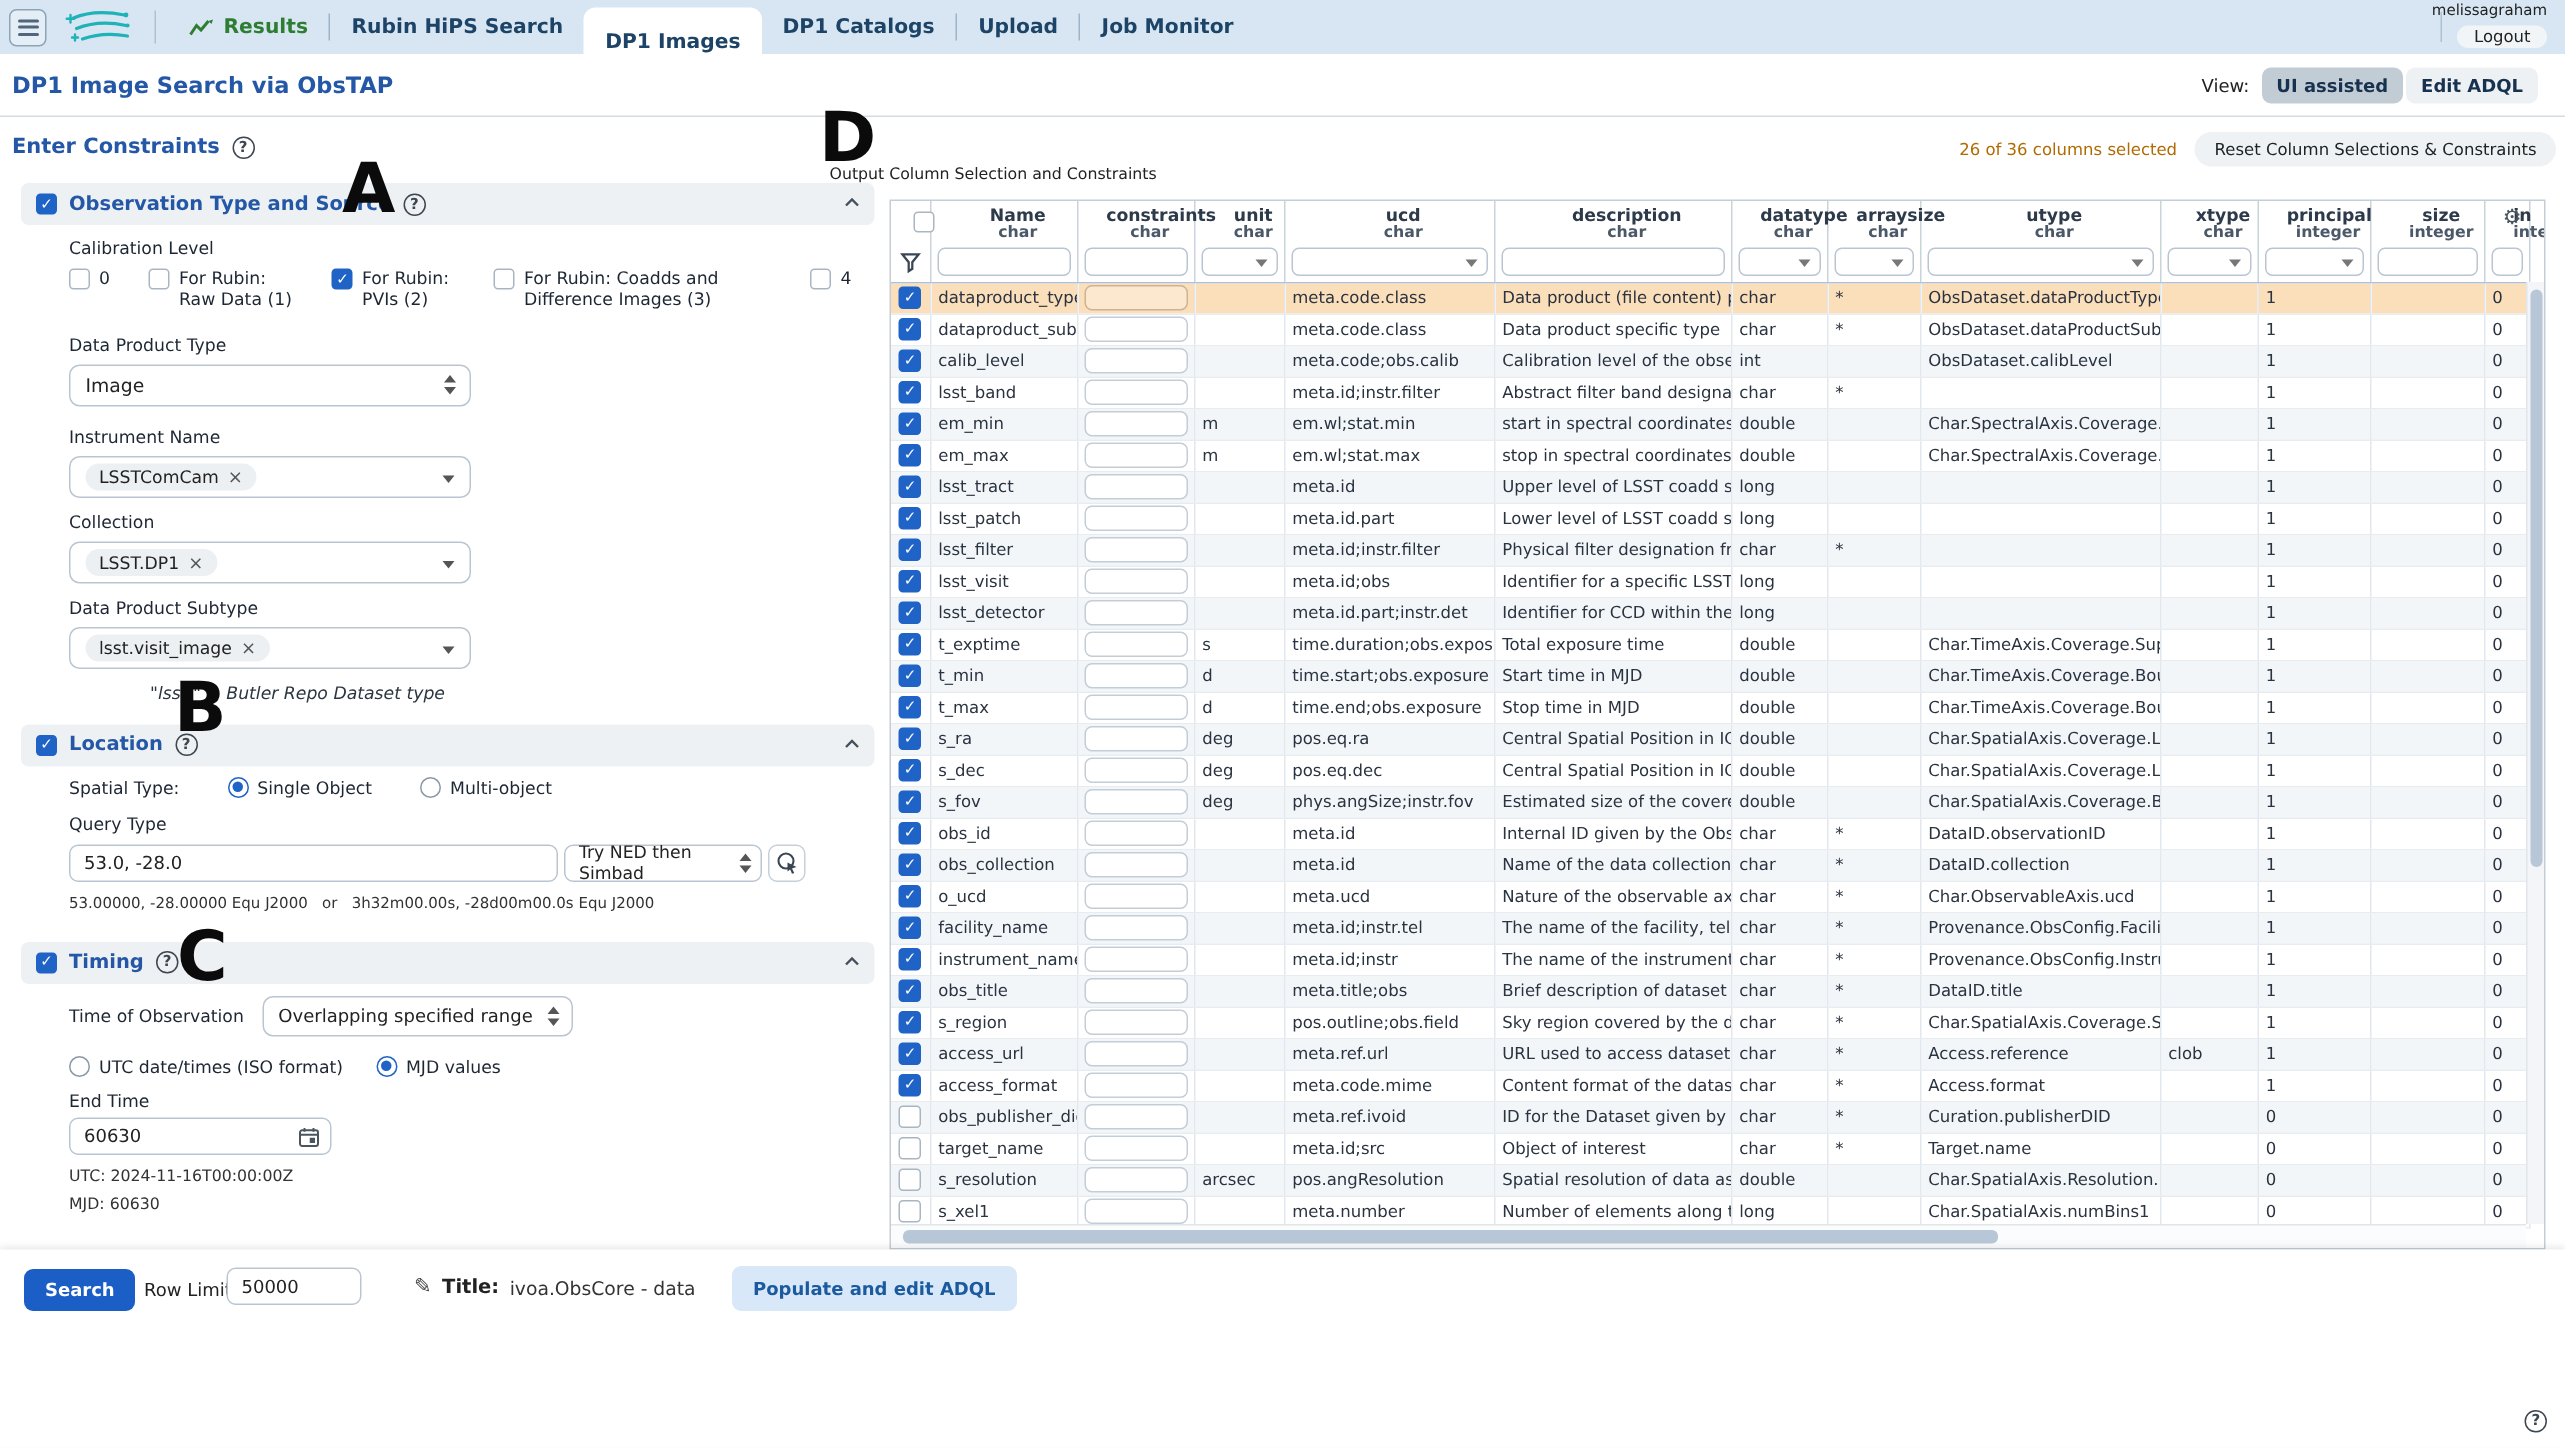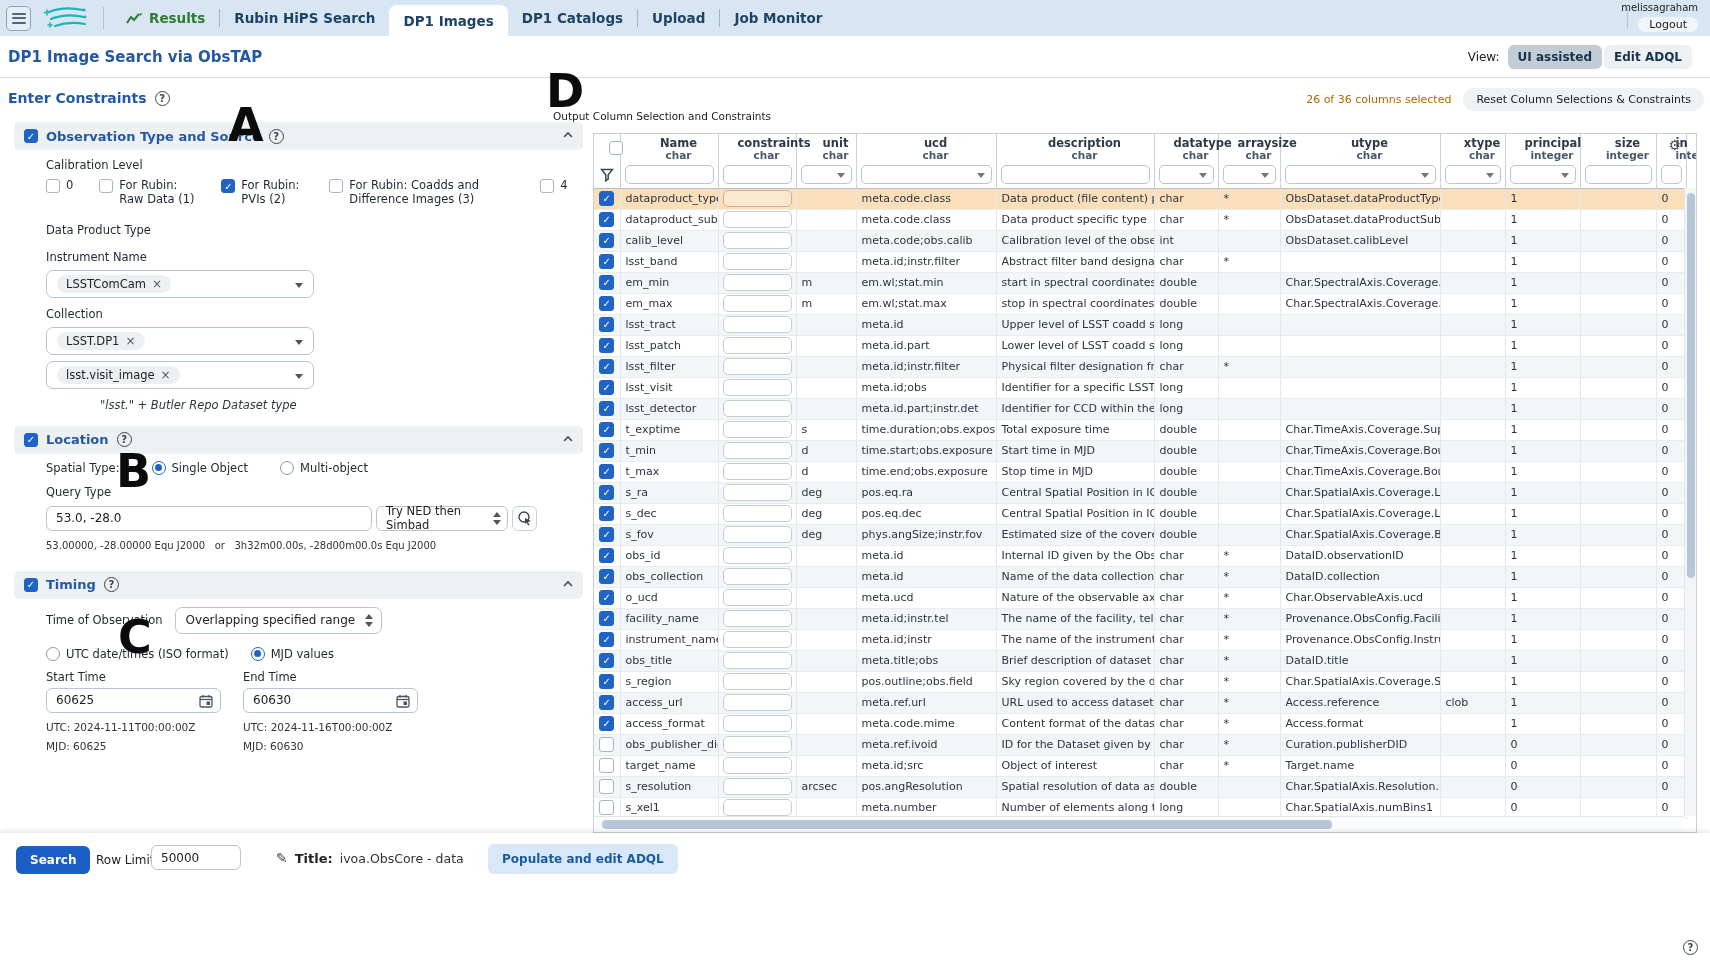--- a/index.html
+++ b/index.html
@@ -7,21 +7,21 @@
   *{box-sizing:border-box;}
   
   .topbar{position:absolute;left:0;top:0;width:1710px;height:36px;background:#d7e6f2;display:flex;align-items:center;}
   .hamburger{width:25px;height:25px;border:1px solid #8fa3b5;border-radius:5px;margin-left:6px;display:flex;align-items:center;justify-content:center;background:#e3eef7;cursor:pointer;}
   .hamburger .bars{width:14px;}
   .hamburger .bars div{height:2px;background:#53657a;margin:2.5px 0;border-radius:1px;}
   .logo{margin:0 8px 0 10px;display:flex;align-items:center;}
   .tb-divider{width:1px;height:22px;background:#aec2d4;margin:0 8px;}
   .tab{display:flex;align-items:center;gap:6px;padding:0 14px;height:36px;font-size:13.5px;font-weight:600;color:#1d4467;cursor:pointer;white-space:nowrap;}
   .tab.results{color:#2e7d32;}
-  .tab.active{background:#fff;border-radius:8px 8px 0 0;height:31px;margin-top:5px;}
+  .tab.active{background:#fff;border-radius:8px 8px 0 0;height:31px;margin-top:5px;align-items:flex-end;}
   .tab-sep{width:1px;height:18px;background:#9fb4c6;}
   .user-divider{position:absolute;right:82px;top:8px;height:20px;border-left:1px solid #aec2d4;}
   .user-block{position:absolute;right:12px;top:2px;text-align:right;}
   .user-name{font-size:10px;color:#222;}
   .logout{display:inline-block;margin-top:2px;background:#f2f5f7;border-radius:10px;padding:1px 11px;font-size:11px;color:#222;cursor:pointer;}
   
   .viewrow{position:absolute;left:0;top:36px;width:1710px;height:42px;background:#fff;border-bottom:1px solid #d5dbe1;}
   .page-title{position:absolute;left:8px;top:12px;font-size:15px;font-weight:bold;color:#2458a6;}
   .view-ctl{position:absolute;right:18px;top:9px;display:flex;align-items:center;gap:8px;}
   .view-label{font-size:12px;color:#222;}
@@ -221,39 +221,47 @@
         <span class="cb"></span>
         <span class="cal-label">For Rubin: Coadds and Difference Images (3)</span>
       </span>
       <span class="cal-item">
         <span class="cb"></span>
         <span class="cal-label">4</span>
       </span>
     </div>
 
   <div class="fld-label">Data Product Type</div>
+  <div class="selbox">
+    <span>Image</span>
+    <span class="spinner">
+        <i class="up"></i>
+        <i class="dn"></i>
+      </span>
+  </div>
 
   <div class="fld-label" style="margin-top:13px">Instrument Name</div>
   <div class="selbox">
     <span class="chip">
         <span>LSSTComCam</span>
         <span class="x">×</span>
       </span>
     <span class="caret-dn"></span>
   </div>
 
   <div class="fld-label" style="margin-top:9px">Collection</div>
   <div class="selbox">
     <span class="chip">
         <span>LSST.DP1</span>
         <span class="x">×</span>
       </span>
     <span class="caret-dn"></span>
   </div>
 
+  <div class="fld-label" style="margin-top:9px">Data Product Subtype</div>
   <div class="selbox">
     <span class="chip">
         <span>lsst.visit_image</span>
         <span class="x">×</span>
       </span>
     <span class="caret-dn"></span>
   </div>
   <div class="note" style="margin-left:100px;margin-top:9px">"lsst." + Butler Repo Dataset type</div>
 
   <div class="sec-bar" style="margin-top:14px">
@@ -323,35 +331,20 @@
         <span class="radio"></span>
         <span>UTC date/times (ISO format)</span>
       </span>
     <span class="radio-item">
         <span class="radio sel"></span>
         <span>MJD values</span>
       </span>
   </div>
   <div class="time-grid">
     <div class="time-col">
-      <div class="t-label">Start Time</div>
-      <div class="txtinp">
-        <span>60625</span>
-        <span class="cal-ic"><svg width="14" height="14" viewBox="0 0 14 14">
-              <rect x="1" y="2.5" width="12" height="10.5" rx="1.5" fill="none" stroke="#4a5560" stroke-width="1.3"></rect>
-              <line x1="1" y1="5.5" x2="13" y2="5.5" stroke="#4a5560" stroke-width="1.3"></line>
-              <line x1="4" y1="1" x2="4" y2="3.5" stroke="#4a5560" stroke-width="1.3"></line>
-              <line x1="10" y1="1" x2="10" y2="3.5" stroke="#4a5560" stroke-width="1.3"></line>
-              <rect x="7.5" y="7.5" width="3.5" height="3.5" fill="#4a5560"></rect>
-            </svg></span>
-      </div>
-      <div class="t-utc">UTC: 2024-11-11T00:00:00Z</div>
-      <div class="t-mjd">MJD: 60625</div>
-    </div>
-    <div class="time-col">
       <div class="t-label">End Time</div>
       <div class="txtinp">
         <span>60630</span>
         <span class="cal-ic"><svg width="14" height="14" viewBox="0 0 14 14">
               <rect x="1" y="2.5" width="12" height="10.5" rx="1.5" fill="none" stroke="#4a5560" stroke-width="1.3"></rect>
               <line x1="1" y1="5.5" x2="13" y2="5.5" stroke="#4a5560" stroke-width="1.3"></line>
               <line x1="4" y1="1" x2="4" y2="3.5" stroke="#4a5560" stroke-width="1.3"></line>
               <line x1="10" y1="1" x2="10" y2="3.5" stroke="#4a5560" stroke-width="1.3"></line>
               <rect x="7.5" y="7.5" width="3.5" height="3.5" fill="#4a5560"></rect>
             </svg></span>

